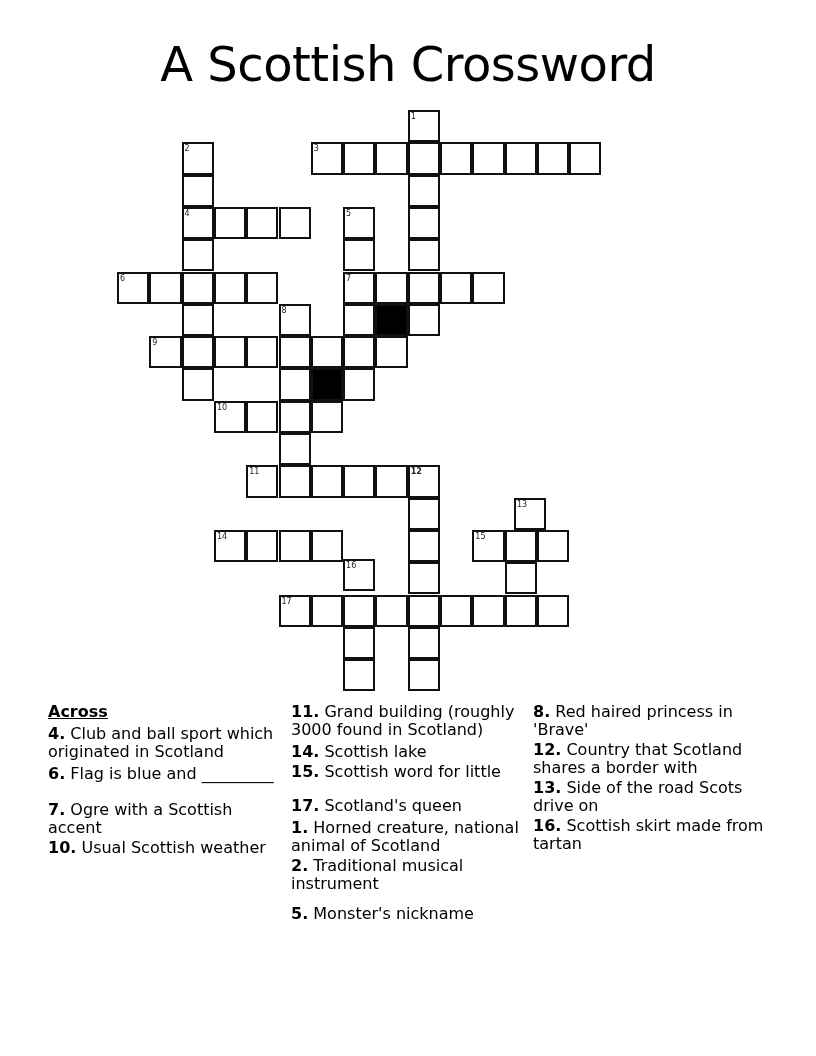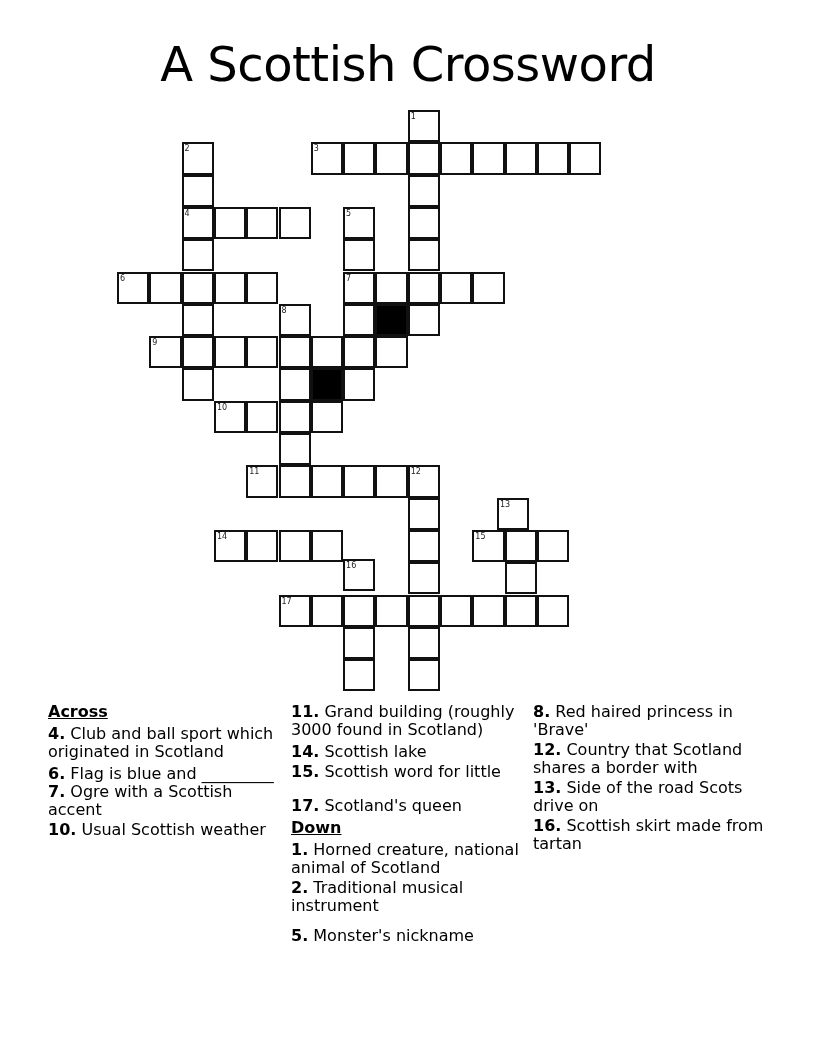--- a/index.html
+++ b/index.html
@@ -95,25 +95,25 @@
     <div class="cell" style="left: 161.5px; top: 290.7px;"></div>
     <div class="cell" style="left: 193.8px; top: 290.7px;"></div>
     <div class="cell" style="left: 161.5px; top: 323px;"></div>
     <div class="cell" style="left: 129.2px; top: 355.3px;">
       <span class="num">11</span>
     </div>
     <div class="cell" style="left: 161.5px; top: 355.3px;"></div>
     <div class="cell" style="left: 193.8px; top: 355.3px;"></div>
     <div class="cell" style="left: 226.1px; top: 355.3px;"></div>
     <div class="cell" style="left: 258.4px; top: 355.3px;"></div>
-    <div class="cell" style="left: 290.7px; top: 355.3px;">
+    <div class="cell" style="left: 290.7px; top: 355.3px; font-weight: bold;">
       <span class="num">12</span>
     </div>
     <div class="cell" style="left: 290.7px; top: 387.6px;"></div>
-    <div class="cell" style="left: 380px; top: 387.6px;">
+    <div class="cell" style="left: 397px; top: 387.6px;">
       <span class="num">13</span>
     </div>
     <div class="cell" style="left: 96.9px; top: 419.9px;">
       <span class="num">14</span>
     </div>
     <div class="cell" style="left: 129.2px; top: 419.9px;"></div>
     <div class="cell" style="left: 161.5px; top: 419.9px;"></div>
     <div class="cell" style="left: 193.8px; top: 419.9px;"></div>
     <div class="cell" style="left: 290.7px; top: 419.9px;"></div>
     <div class="cell" style="left: 355.3px; top: 419.9px;">
@@ -141,31 +141,30 @@
     <div class="cell" style="left: 290.7px; top: 516.8px;"></div>
     <div class="cell" style="left: 226.1px; top: 549.1px;"></div>
     <div class="cell" style="left: 290.7px; top: 549.1px;"></div>
     <div class="cell black" style="left: 258.4px; top: 193.8px;"></div>
     <div class="cell black" style="left: 193.8px; top: 258.4px;"></div>
   </div>
 
 <div class="clues" id="col1">
   <span class="head">Across</span>
   <div class="clue"><b>4.</b><span> Club and ball sport which originated in Scotland</span></div>
-  <div class="clue" style="margin-bottom:0"><b>6.</b><span> Flag is blue and _________</span></div>
+  <div class="clue" style="margin-bottom:18px"><b>6.</b><span> Flag is blue and _________</span></div>
   <div class="clue" style="margin-bottom:2px"><b>7.</b><span> Ogre with a Scottish accent</span></div>
   <div class="clue"><b>10.</b><span> Usual Scottish weather</span></div>
 </div>
 
 <div class="clues" id="col2">
   <div class="clue"><b>11.</b><span> Grand building (roughly 3000 found in Scotland)</span></div>
   <div class="clue" style="margin-bottom:2px"><b>14.</b><span> Scottish lake</span></div>
   <div class="clue" style="margin-bottom:16px"><b>15.</b><span> Scottish word for little</span></div>
   <div class="clue"><b>17.</b><span> Scotland's queen</span></div>
-  <span class="head">Down</span>
   <div class="clue" style="margin-bottom:2px"><b>1.</b><span> Horned creature, national animal of Scotland</span></div>
   <div class="clue" style="margin-bottom:12px"><b>2.</b><span> Traditional musical instrument</span></div>
   <div class="clue"><b>5.</b><span> Monster's nickname</span></div>
 </div>
 
 <div class="clues" id="col3">
   <div class="clue" style="margin-bottom:2px"><b>8.</b><span> Red haired princess in 'Brave'</span></div>
   <div class="clue" style="margin-bottom:2px"><b>12.</b><span> Country that Scotland shares a border with</span></div>
   <div class="clue" style="margin-bottom:2px"><b>13.</b><span> Side of the road Scots drive on</span></div>
   <div class="clue"><b>16.</b><span> Scottish skirt made from tartan</span></div>

